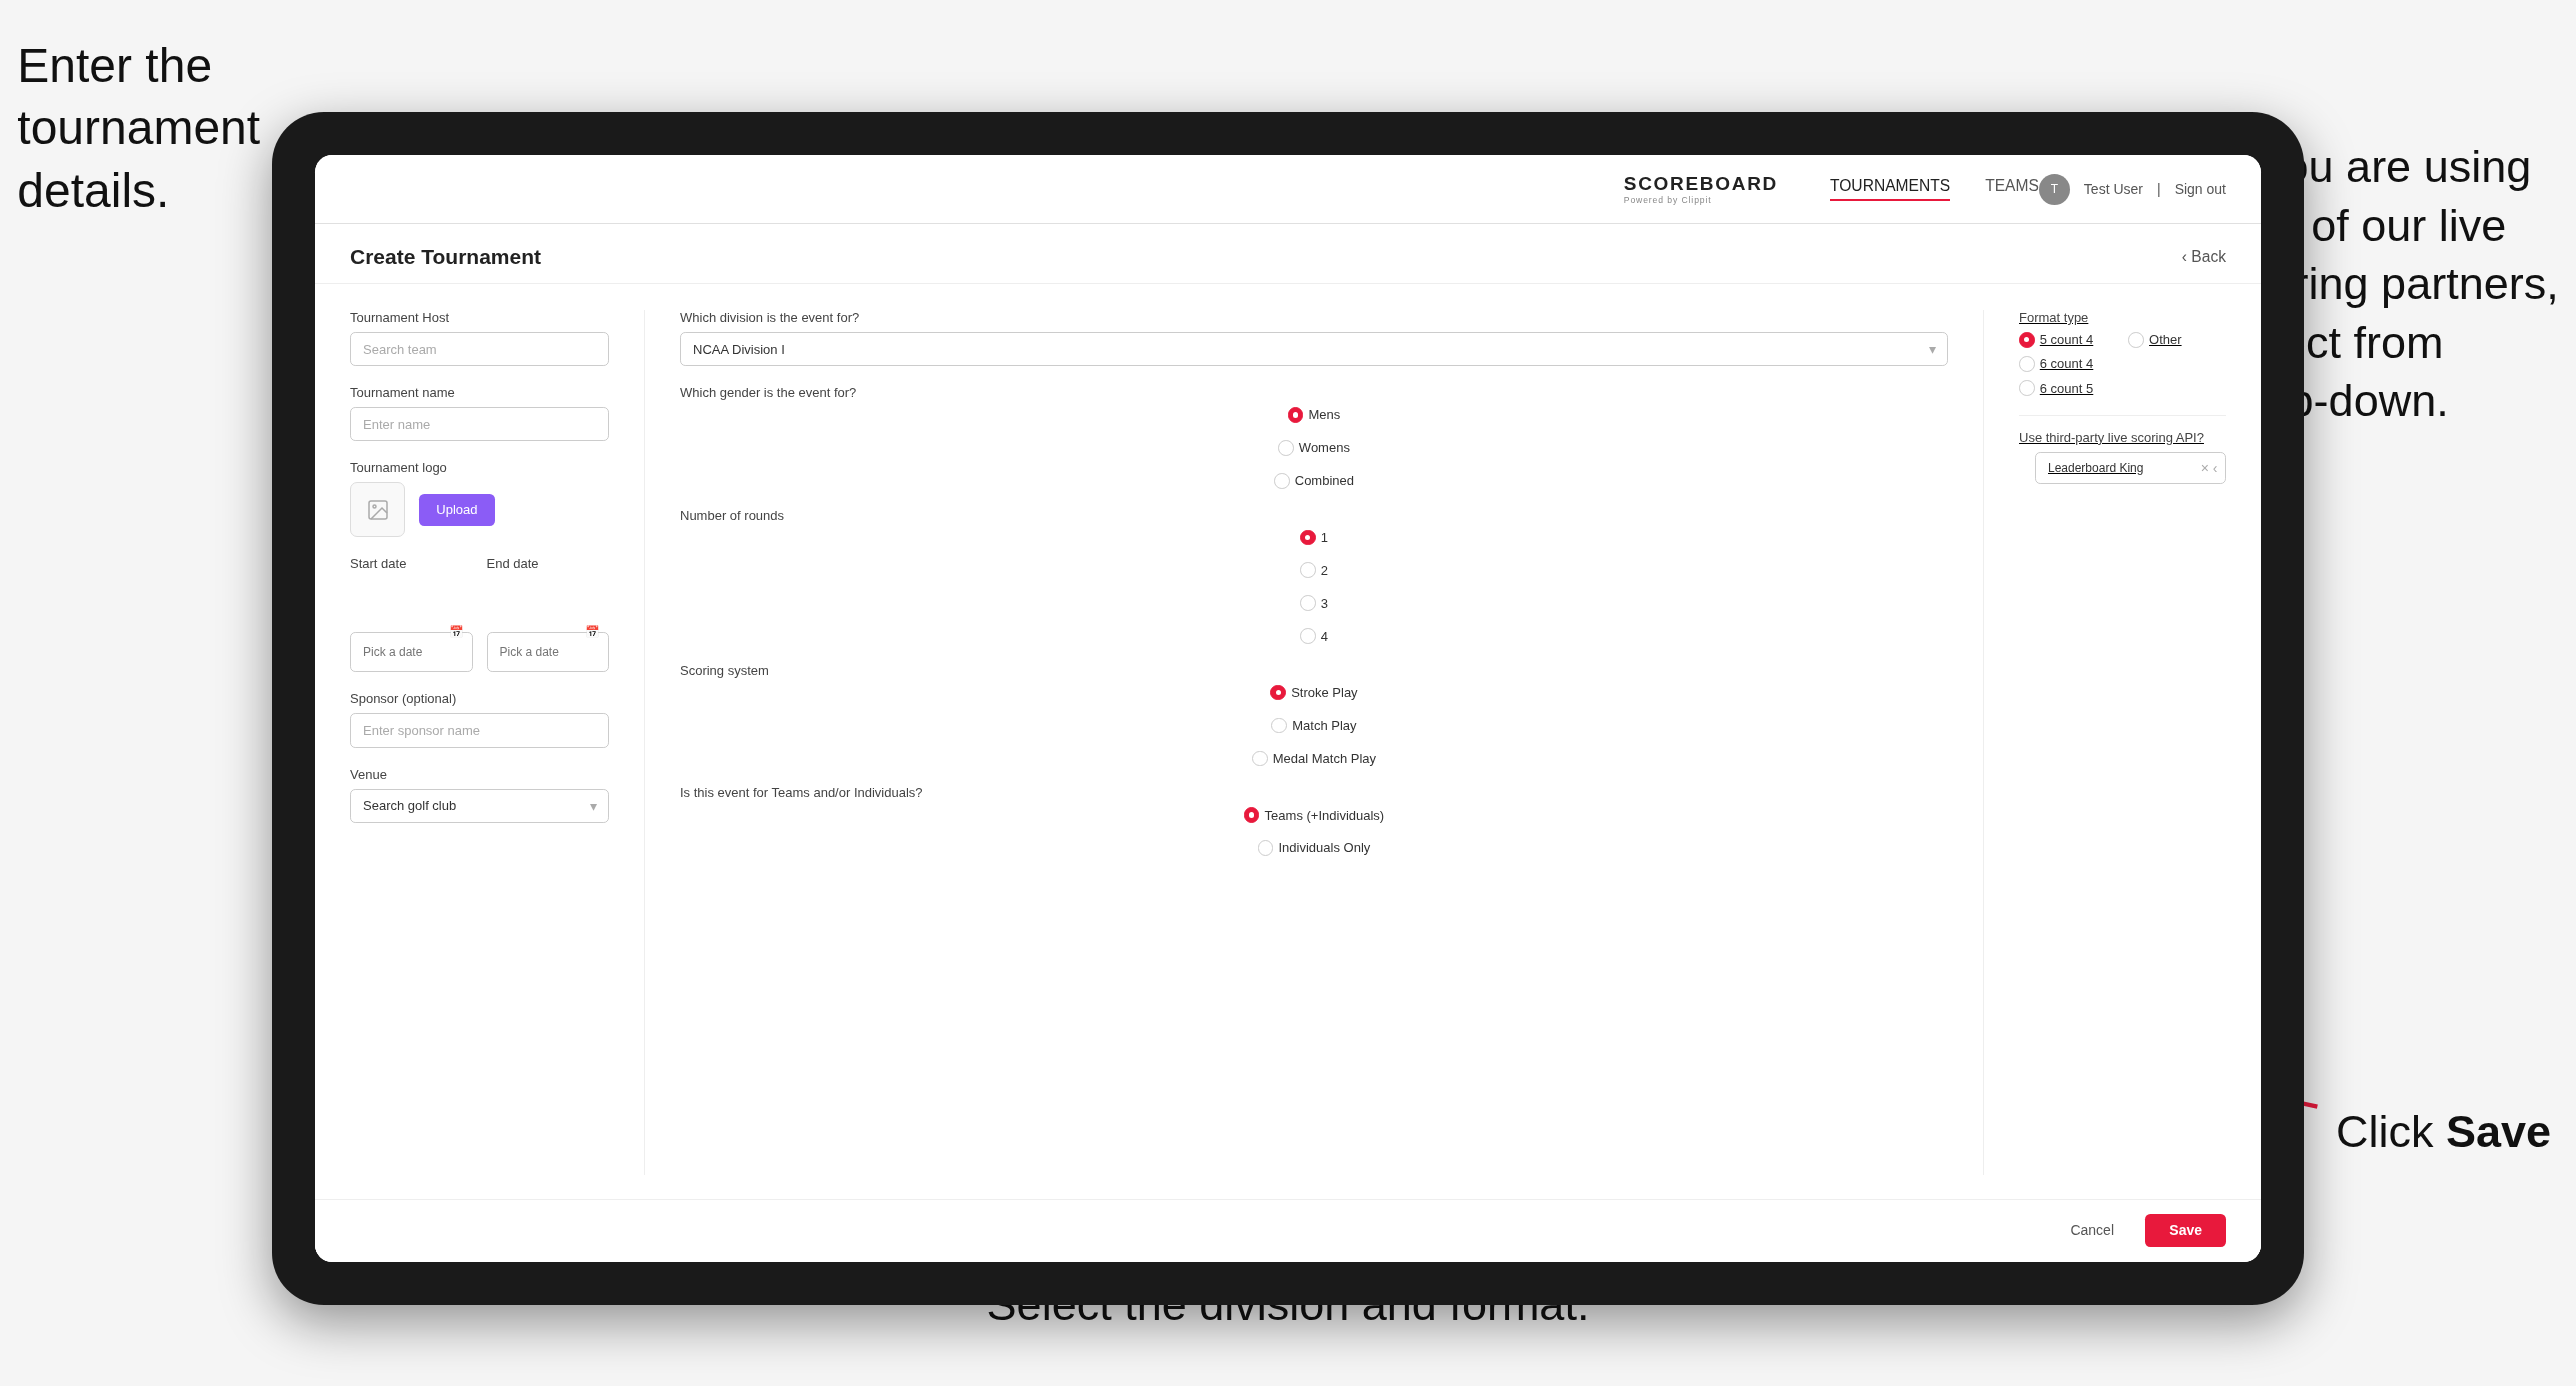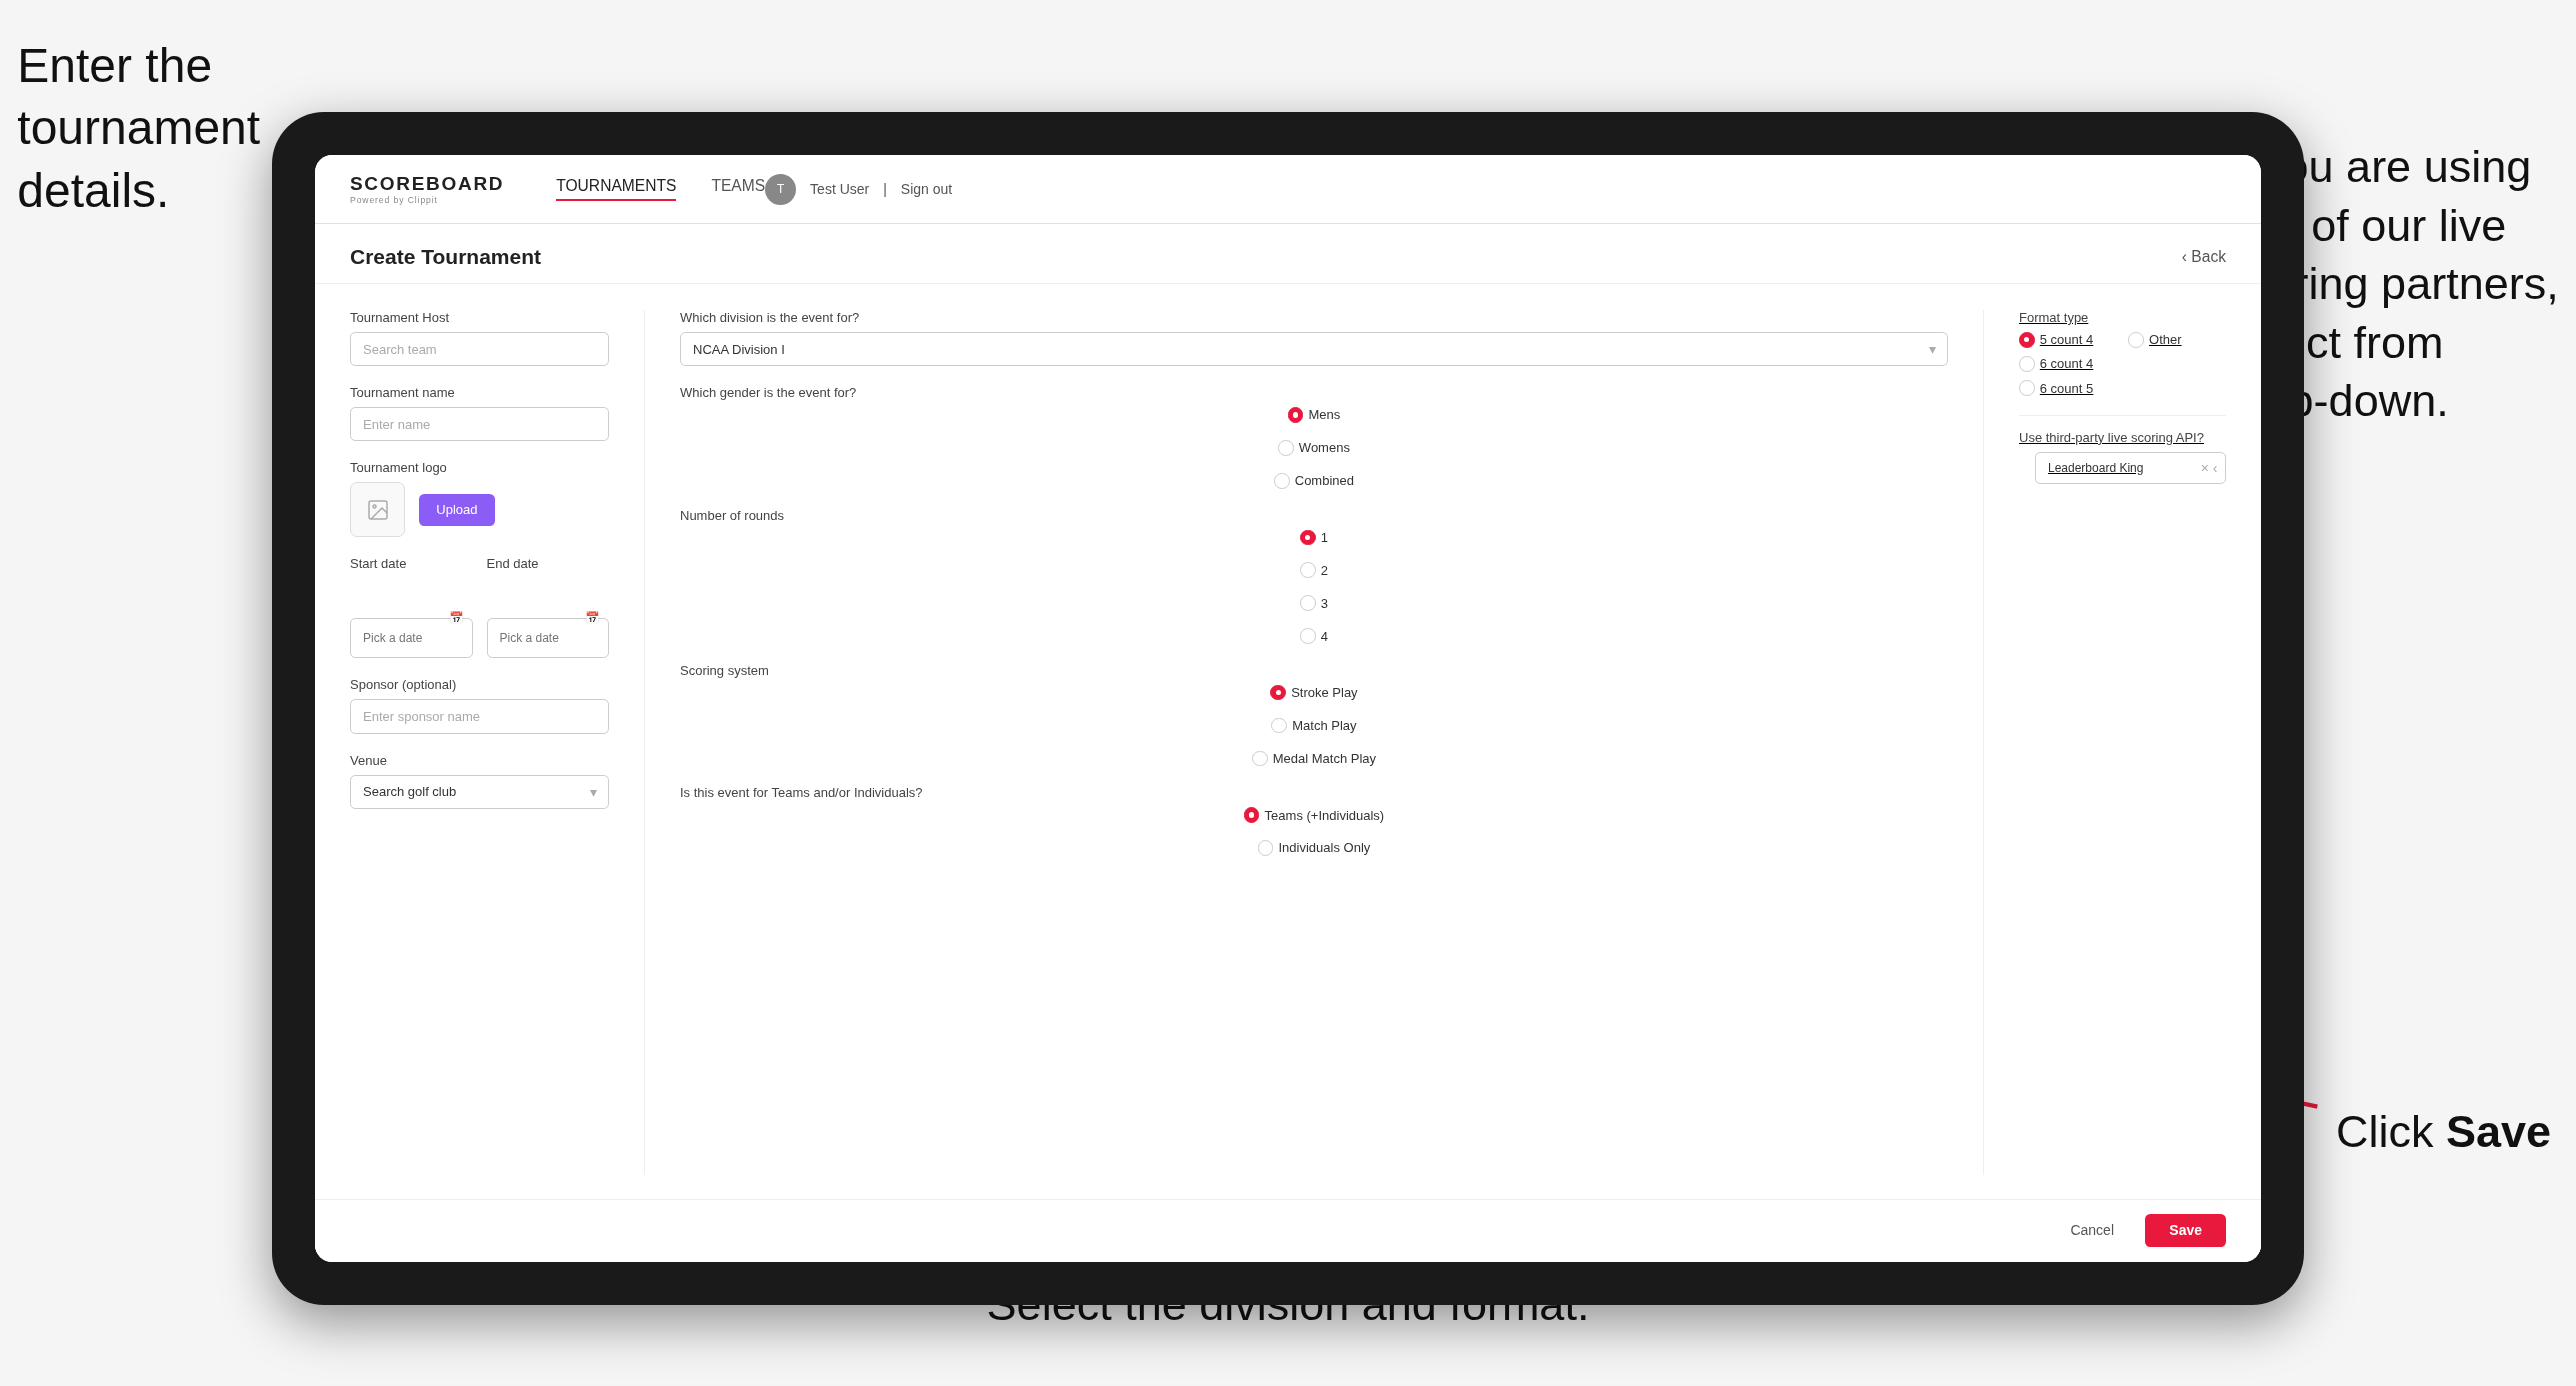--- a/index.html
+++ b/index.html
@@ -83,21 +83,21 @@
     }
 
     
     .navbar {
       background: #fff;
       border-bottom: 1.7px solid #e0e0e0;
       padding: 0 35px;
       height: 69px;
       display: flex;
       align-items: center;
-      justify-content: flex-start;
+      justify-content: flex-end;
       flex-shrink: 0;
     }
     .navbar-left {
       display: flex;
       align-items: center;
       gap: 52px;
     }
     .logo-area {
       display: flex;
       flex-direction: column;
@@ -273,21 +273,21 @@
     
     .date-row {
       display: grid;
       grid-template-columns: 1fr 1fr;
       gap: 14px;
       margin-bottom: 19px;
     }
     .date-field-label {
       font-size: 13px;
       color: #444;
-      margin-bottom: 7px;
+      margin-bottom: 21px;
       display: block;
     }
     .date-input-wrapper {
       position: relative;
     }
     .date-input-wrapper input {
       width: 100%;
       padding: 12px 12px;
       border: 0.9px solid #ccc;
       border-radius: 5.2px;

